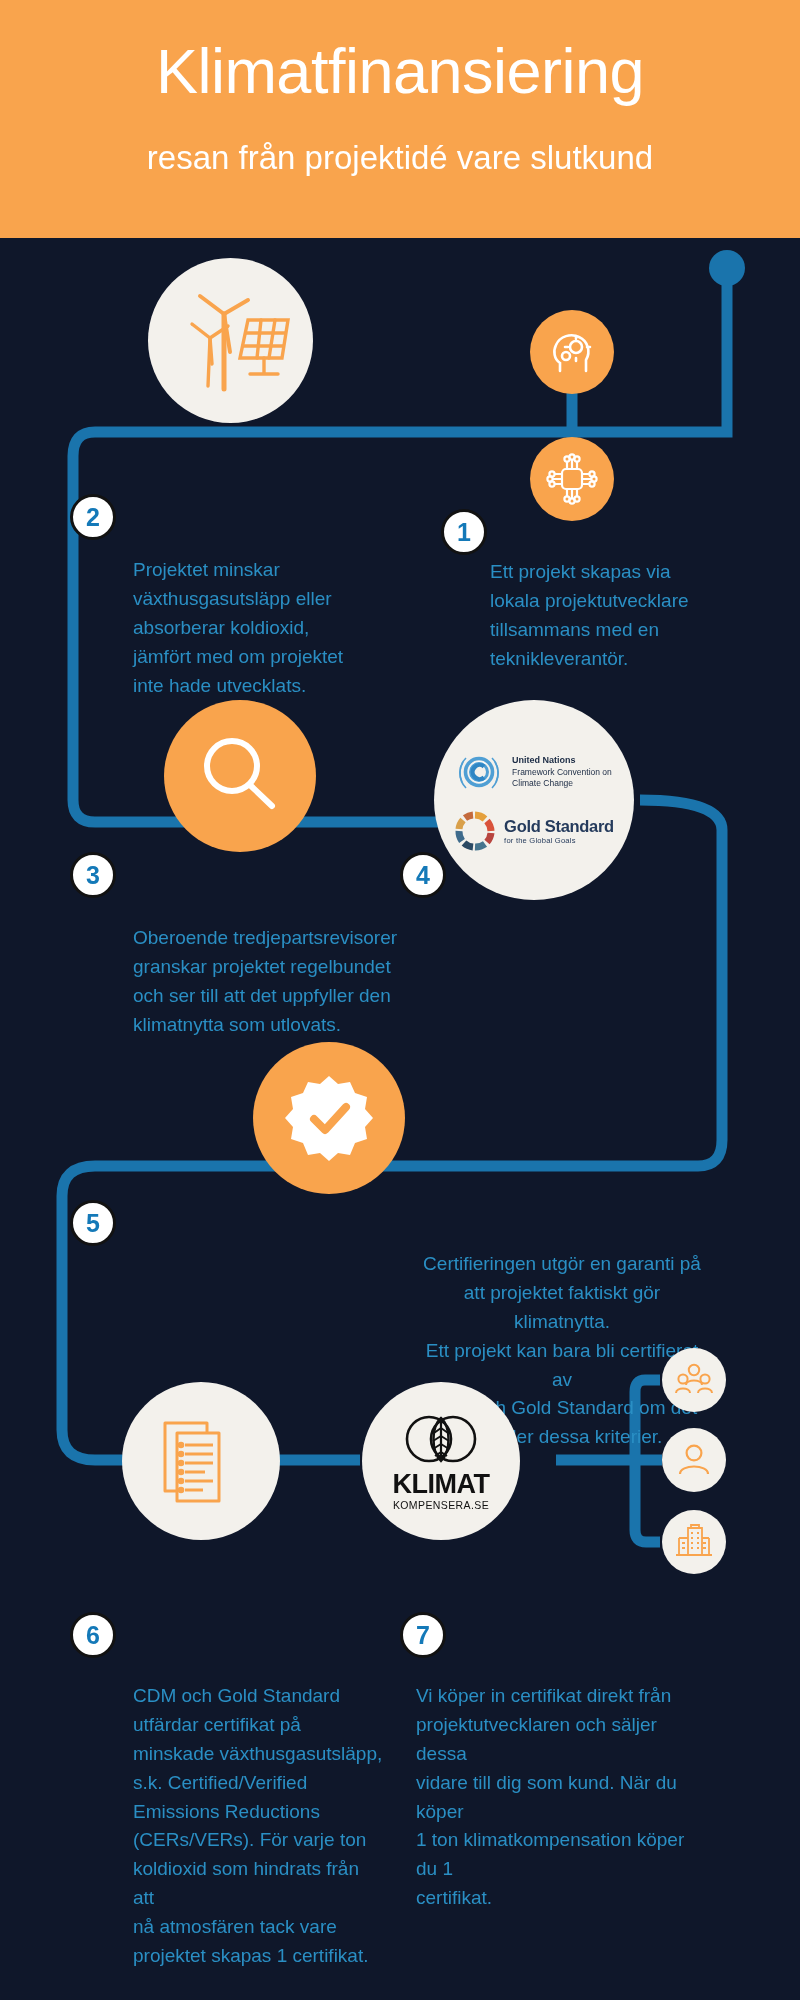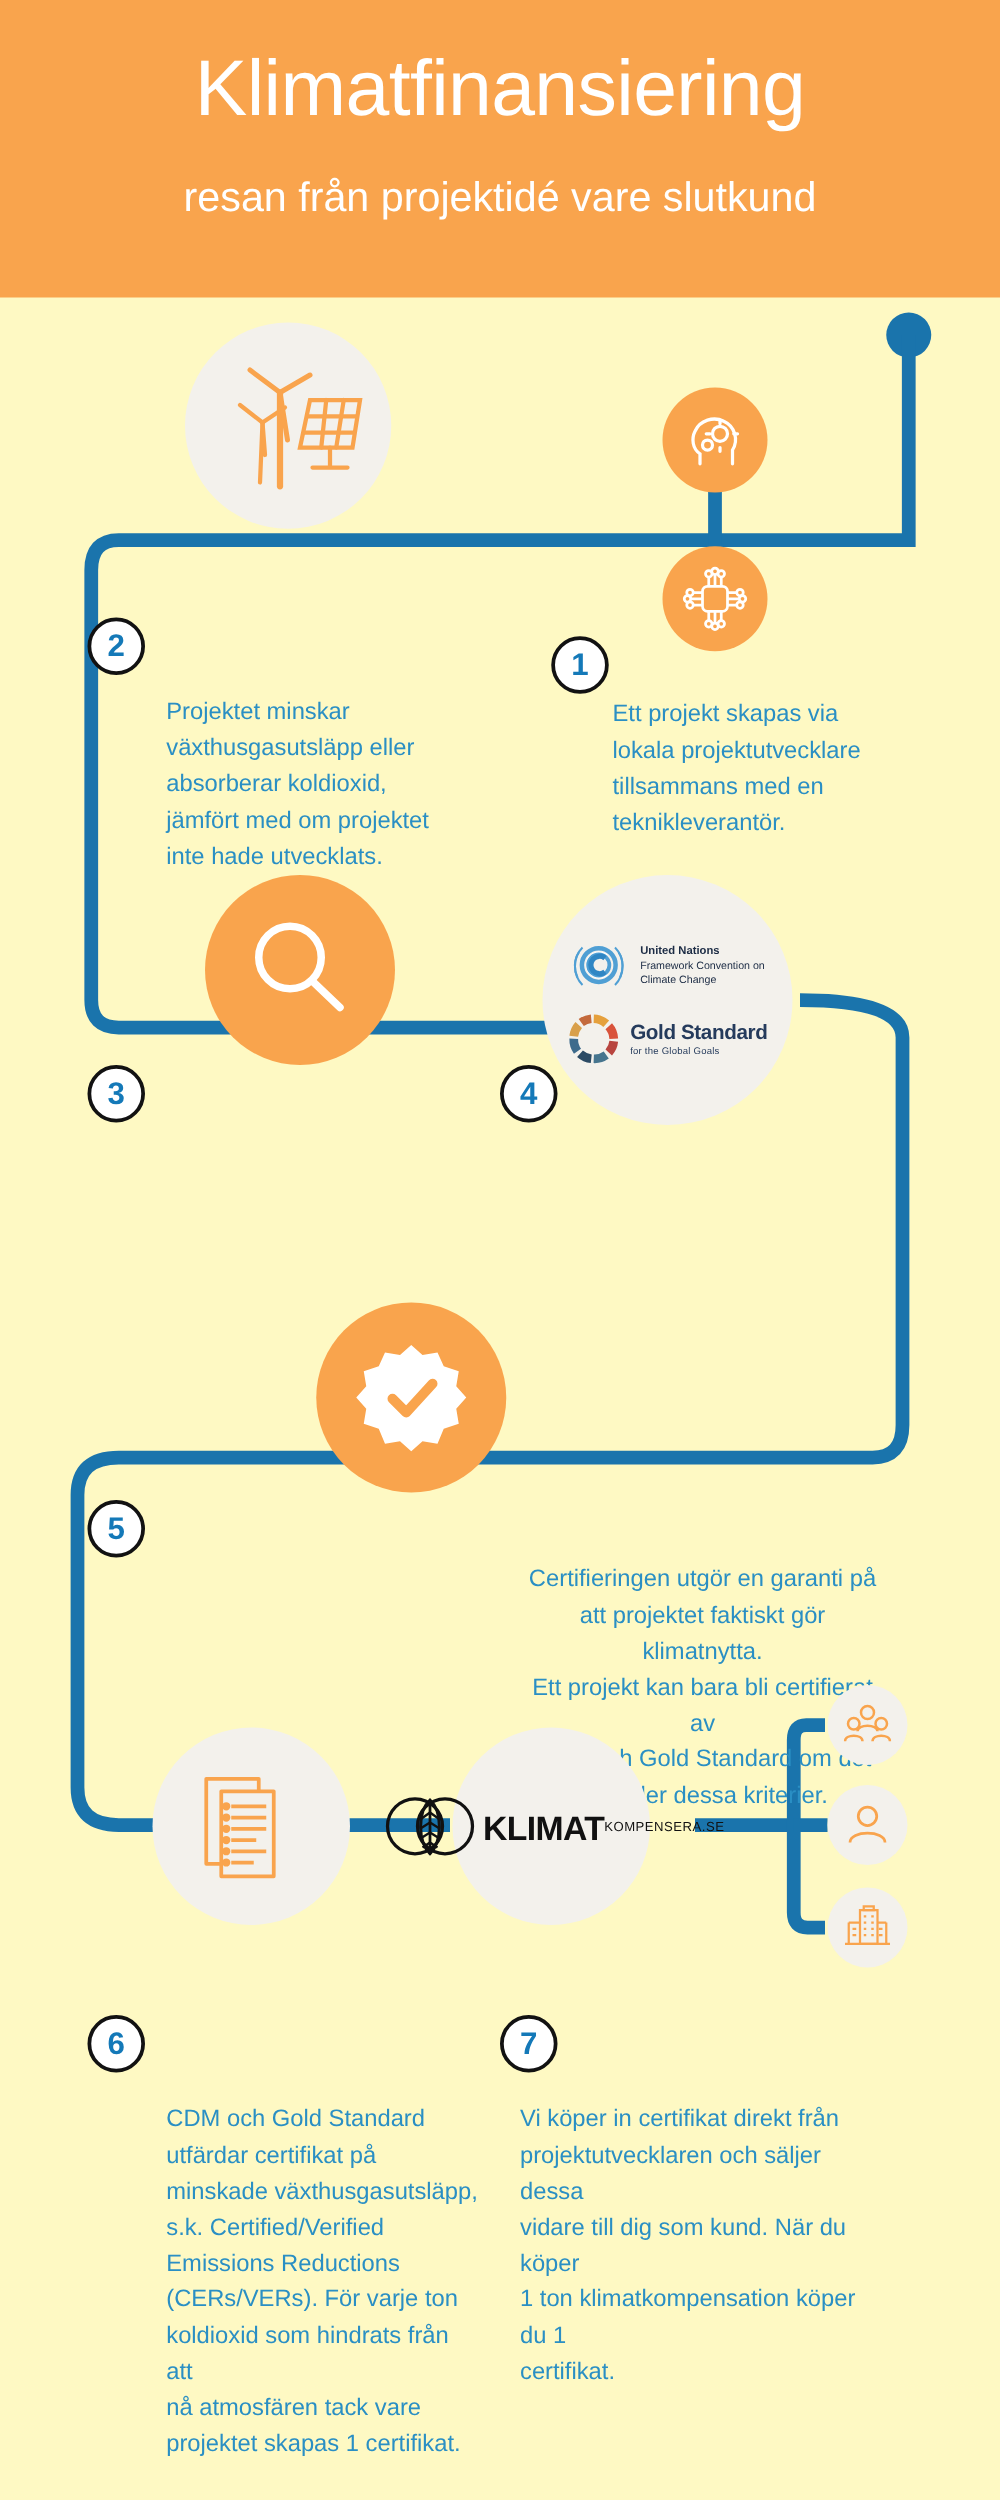--- a/index.html
+++ b/index.html
@@ -5,21 +5,21 @@
   * { box-sizing: border-box; margin: 0; padding: 0; }
   html, body {
     width: 800px; height: 2000px;
     font-family: "Liberation Sans", sans-serif;
     background: #cde8fa;
     overflow: hidden;
   }
   #page {
     position: relative;
     width: 800px; height: 2000px;
-    background: #fef9c3;
+    background: #0f172a;
     overflow: hidden;
   }
 
   
   #header {
     position: absolute; left: 0; top: 0;
     width: 800px; height: 238px;
     background: #f9a44d;
     color: #ffffff;
     text-align: center;
@@ -81,21 +81,21 @@
     gap: 14px;
   }
   .logo-row { display: flex; align-items: center; gap: 8px; }
   .unfccc-txt { font-size: 8.5px; line-height: 1.28; color: #1b2b44; }
   .unfccc-txt b { font-size: 9px; display: block; }
   .gs-txt { color: #253b5c; }
   .gs-txt .gs-main { font-size: 16.5px; font-weight: 700; letter-spacing: -0.3px; display:block; }
   .gs-txt .gs-sub { font-size: 7.6px; display:block; letter-spacing: .2px; }
 
   .klimat-wrap {
-    display: flex; flex-direction: row;
+    display: flex; flex-direction: column;
     align-items: center; justify-content: center;
   }
   .klimat-word { font-size: 27px; font-weight: 800; letter-spacing: -0.5px; color:#111; line-height:1; margin-top:4px;}
   .klimat-sub { font-size: 10.5px; letter-spacing: .4px; color:#111; line-height:1; margin-top:2px;}
 </style>
 </head>
 <body>
 
 <div id="page">
 
@@ -236,20 +236,24 @@
           <span class="gs-main">Gold Standard</span>
           <span class="gs-sub">for the Global Goals</span>
         </div>
       </div>
     </div>
   </div>
 
   <div class="badge" style="left:70px; top:852px;">3</div>
   <div class="badge" style="left:400px; top:852px;">4</div>
 
+  <div class="para" style="left:133px; top:924px; width:265px;">Oberoende tredjepartsrevisorer
+granskar projektet regelbundet
+och ser till att det uppfyller den
+klimatnytta som utlovats.</div>
 
   <div class="circ circ-orange" style="left:253px; top:1042px; width:152px; height:152px;">
     <svg width="96" height="96" viewBox="0 0 96 96">
       <path d="M48,6 L57,14 L69,12 L74,23 L86,27 L84,39 L92,48 L84,57 L86,69 L74,73 L69,85 L57,83 L48,91
                L39,83 L27,85 L22,73 L10,69 L12,57 L4,48 L12,39 L10,27 L22,23 L27,12 L39,14 Z" fill="#ffffff"></path>
       <path d="M33,49 L44,60 L65,37" stroke="#f9a44d" stroke-width="8" fill="none" stroke-linecap="round" stroke-linejoin="round"></path>
     </svg>
   </div>
 
   <div class="badge" style="left:70px; top:1200px;">5</div>

